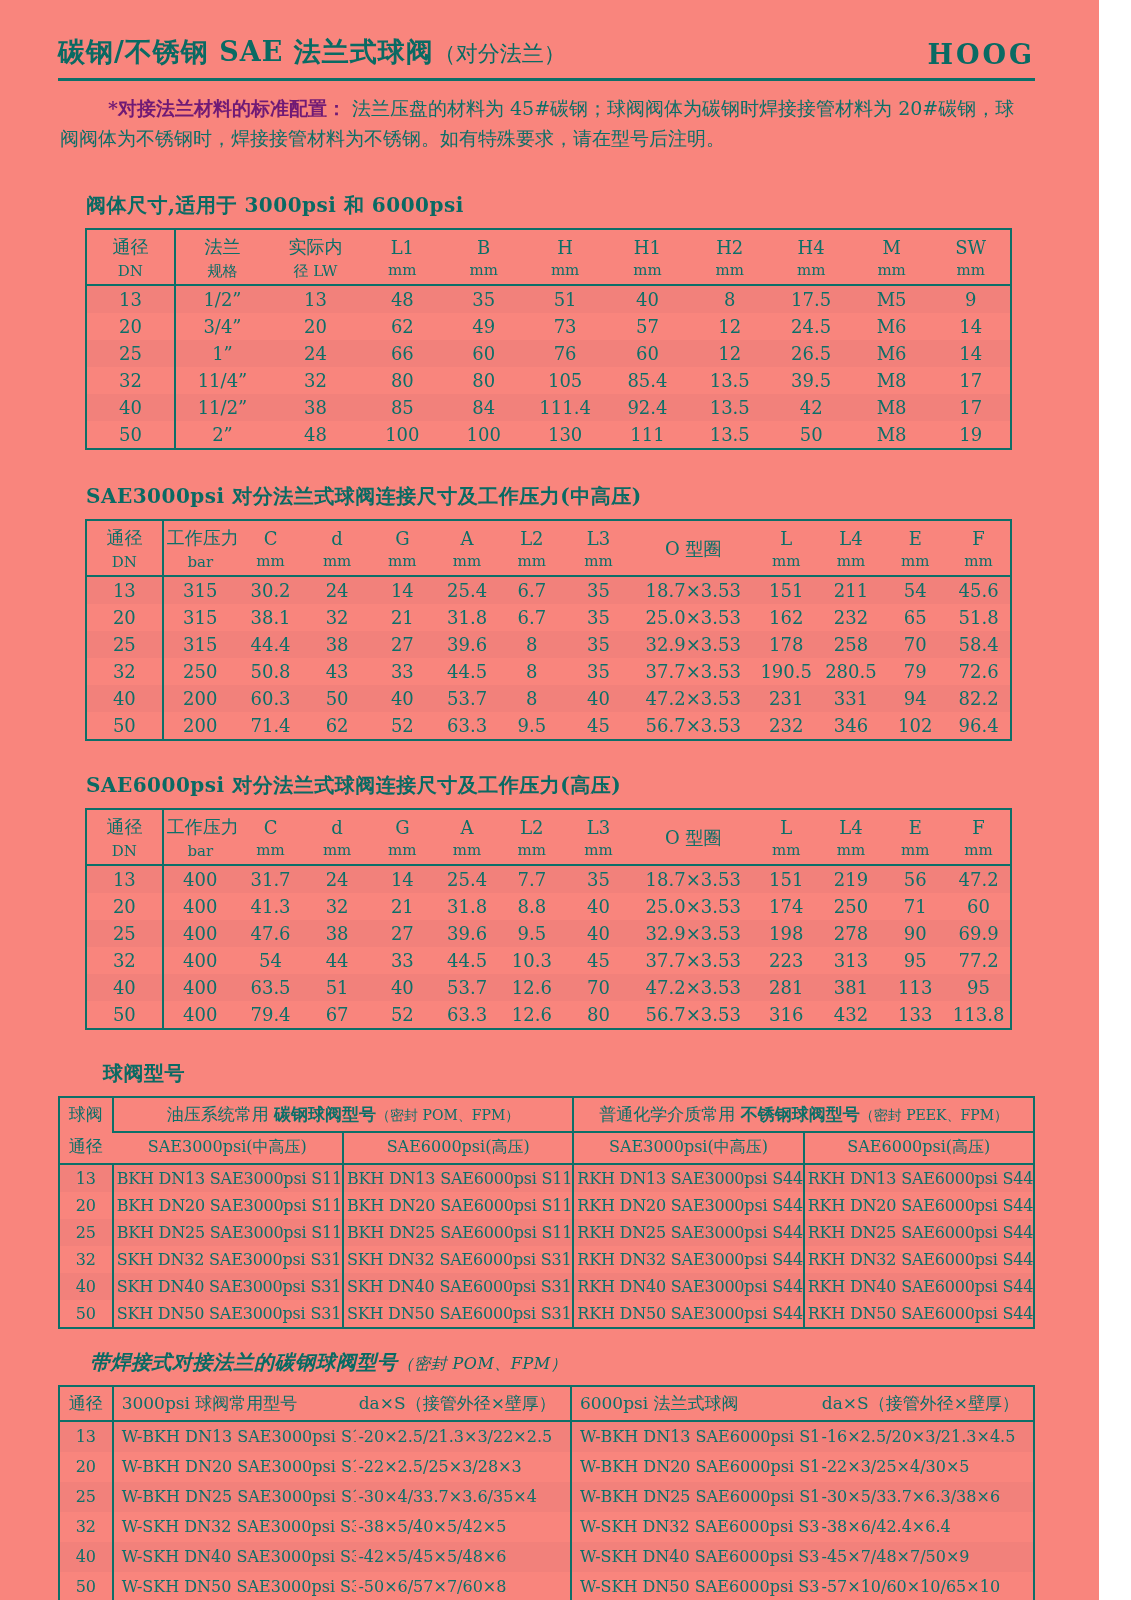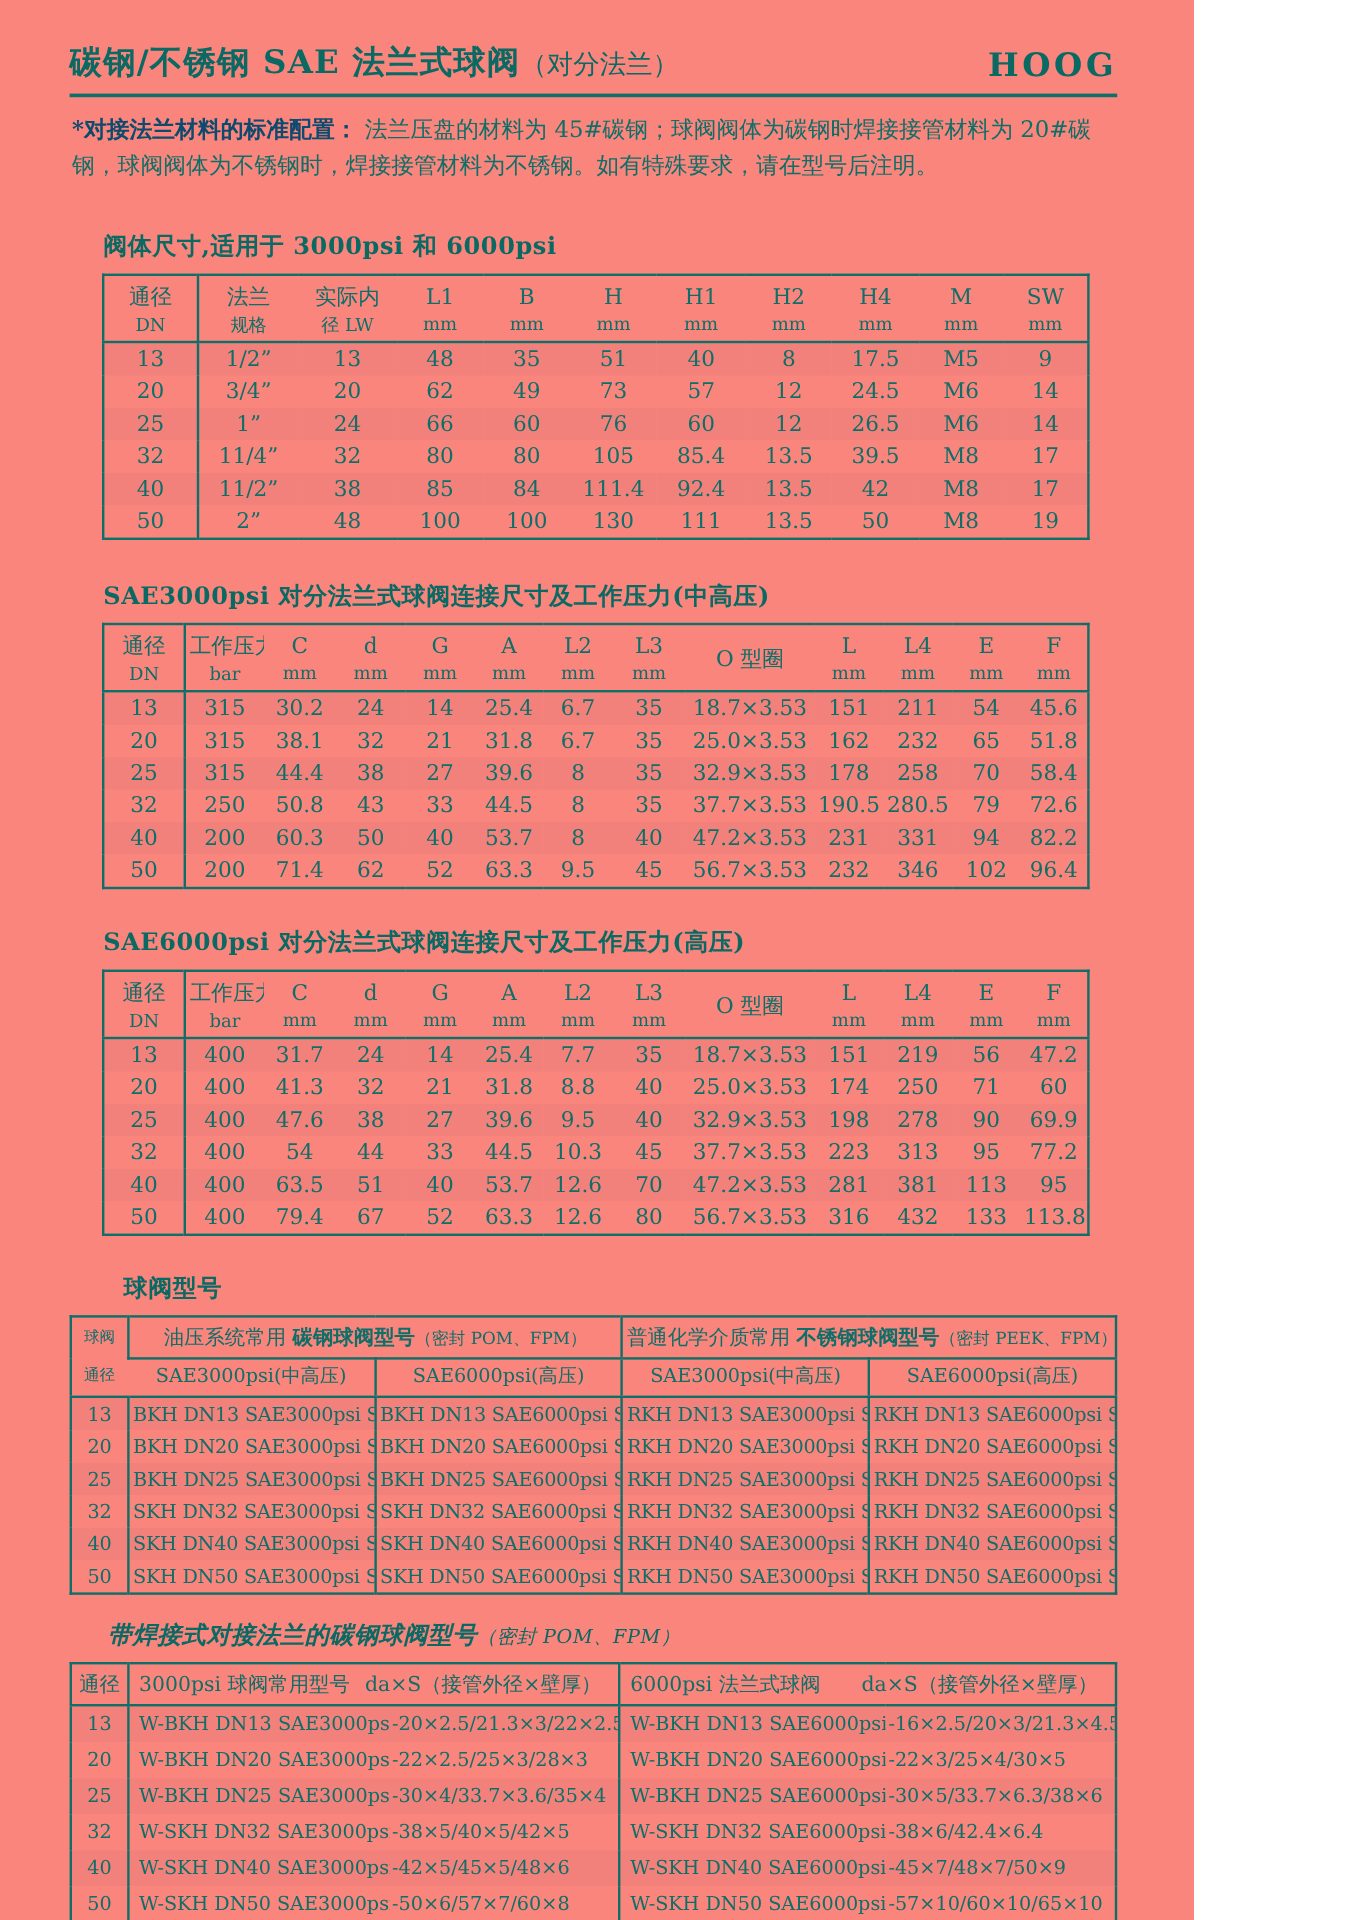--- a/index.html
+++ b/index.html
@@ -1,33 +1,33 @@
 <!DOCTYPE html>
 <html><head>
 <meta charset="utf-8">
 <style>
   html,body{margin:0;padding:0;}
   .page{
     position:relative;
-    width:995px;height:1600px;
+    width:1099px;height:1600px;
     background:#f9857d;
     color:#0d6f68;
     font-family:"DejaVu Serif","DejaVu Sans",serif;
     box-sizing:border-box;
     padding:34px 64px 0 58px;
     overflow:hidden;
   }
   
   .hdr{display:flex;justify-content:space-between;align-items:flex-end;}
   .hdr .title{font-size:27px;font-weight:bold;color:#0a6a63;letter-spacing:1px;}
   .hdr .title .suffix{font-weight:normal;font-size:22px;letter-spacing:0;}
   .hdr .brand{font-size:27px;font-weight:bold;letter-spacing:3px;color:#0a6a63;}
   .rule{border-top:3px solid #0d6f68;margin-top:8px;}
   .note{font-size:19px;line-height:1.6;margin:12px 2px 0 2px;}
-  .note b{color:#0c4a6e;}
+  .note b{color:#701a75;margin-left:48px;}
   
   h2{font-size:20px;font-weight:bold;color:#0a6a63;margin:0 0 9px 28px;letter-spacing:0.5px;}
   h2 .seal{font-weight:normal;font-size:16px;}
   .s1{margin-top:38px;}
   .s2{margin-top:33px;}
   .s3{margin-top:31px;}
   .s4{margin-top:30px;margin-left:45px;}
   .s5{margin-top:20px;margin-left:32px;font-style:italic;}
   
   table{border-collapse:collapse;table-layout:fixed;font-size:18px;}
@@ -40,21 +40,21 @@
   .inset{margin-left:27px;width:calc(100% - 50px);}
   .tdim thead th{height:52px;vertical-align:middle;padding-top:2px;}
   .tdim tbody td{height:27px;}
   .tdim th.c0,.tdim td.c0{border-right:2px solid #0d6f68;}
   .tdim th.vcenter{vertical-align:middle;}
   
   .tmod{font-size:16px;}
   .tmod th,.tmod td{border-left:2px solid #0d6f68;}
   .tmod th:first-child,.tmod td:first-child{border-left:none;}
   .tmod .corner{border-left:none;}
-  .tmod .corner .stack{display:flex;flex-direction:column;justify-content:space-around;height:64px;font-size:13px;}
+  .tmod .corner .stack{display:flex;flex-direction:column;justify-content:space-around;height:64px;font-size:17px;}
   .tmod tr.grp th{height:33px;border-bottom:2px solid #0d6f68;font-size:17px;}
   .tmod tr.grp .gb{font-weight:bold;}
   .tmod tr.grp .seal{font-size:14px;}
   .tmod tr.sub th{height:30px;font-size:16px;}
   .tmod tbody td{height:27px;letter-spacing:-0.2px;}
   
   .twld{font-size:16px;}
   .twld thead th{height:33px;vertical-align:middle;font-size:17px;}
   .twld th.c0,.twld td.c0{border-right:2px solid #0d6f68;}
   .twld th.ghead{text-align:left;padding:0 14px 0 8px;}

